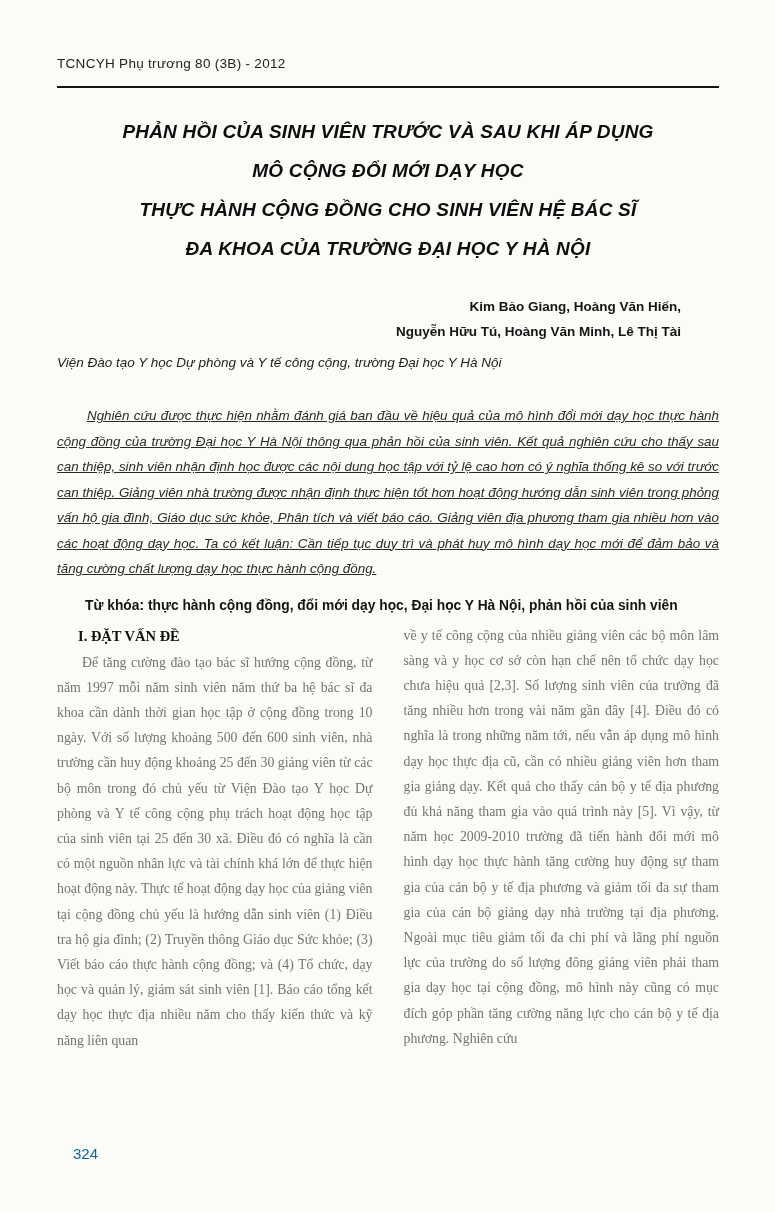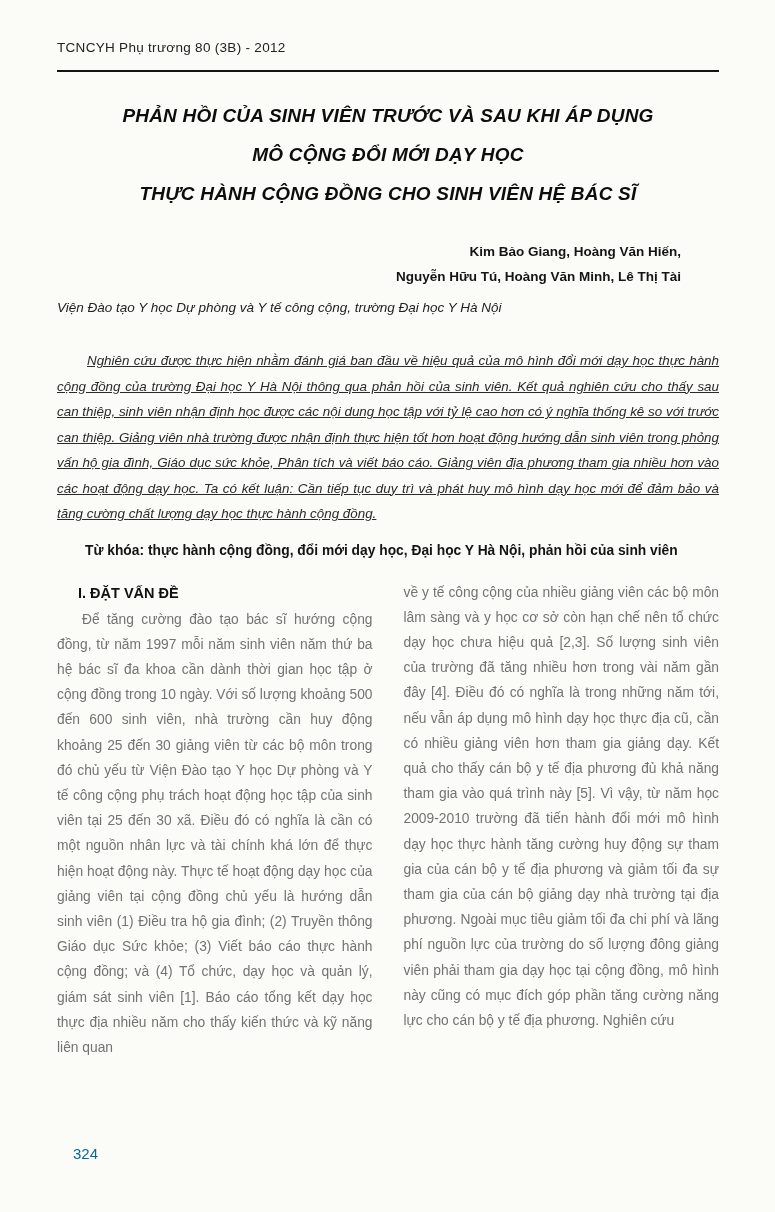--- a/index.html
+++ b/index.html
@@ -8,21 +8,21 @@
     background: #fbfbf8;
     font-family: "Liberation Sans", "DejaVu Sans", sans-serif;
     color: #1d1d1d;
     position: relative;
     overflow: hidden;
   }
   .page {
     position: relative;
     width: 775px;
     height: 1212px;
-    padding: 40px 56px 0 57px;
+    padding: 56px 56px 0 57px;
   }
   .journal-header {
     font-size: 13.5px;
     letter-spacing: 0.3px;
     color: #222;
   }
   .header-rule {
     border: none;
     border-top: 2.5px solid #141414;
     margin-top: 15px;
@@ -68,23 +68,24 @@
   .keywords {
     margin-top: 11px;
     font-size: 13.8px;
     font-weight: bold;
     line-height: 25px;
     text-align: justify;
     text-indent: 28px;
     color: #141414;
   }
   .columns {
-    margin-top: 17px;
+    margin-top: 5px;
     display: flex;
     gap: 31px;
+    font-family: Liberation Serif, serif;
   }
   .col { width: 318.5px; }
   .section-heading {
     font-size: 14.5px;
     font-weight: bold;
     padding-left: 21px;
     line-height: 26px;
     color: #111;
   }
   .body-par {
@@ -109,20 +110,21 @@
 <div class="page">
 
   <div class="journal-header">TCNCYH Phụ trương 80 (3B) - 2012</div>
 
   <hr class="header-rule">
 
   <h1 class="article-title">
     <span class="title-line">PHẢN HỒI CỦA SINH VIÊN TRƯỚC VÀ SAU KHI ÁP DỤNG</span>
     <span class="title-line">MÔ CỘNG ĐỔI MỚI DẠY HỌC</span>
     <span class="title-line">THỰC HÀNH CỘNG ĐỒNG CHO SINH VIÊN HỆ BÁC SĨ</span>
+    <span class="title-line">ĐA KHOA CỦA TRƯỜNG ĐẠI HỌC Y HÀ NỘI</span>
   </h1>
 
   <div class="authors">
     <span class="author-line">Kim Bảo Giang, Hoàng Văn Hiến,</span>
     <span class="author-line">Nguyễn Hữu Tú, Hoàng Văn Minh, Lê Thị Tài</span>
   </div>
 
   <div class="affiliation">Viện Đào tạo Y học Dự phòng và Y tế công cộng, trường Đại học Y Hà Nội</div>
 
   <p class="abstract">Nghiên cứu được thực hiện nhằm đánh giá ban đầu về hiệu quả của mô hình đổi mới dạy học thực hành cộng đồng của trường Đại học Y Hà Nội thông qua phản hồi của sinh viên. Kết quả nghiên cứu cho thấy sau can thiệp, sinh viên nhận định học được các nội dung học tập với tỷ lệ cao hơn có ý nghĩa thống kê so với trước can thiệp. Giảng viên nhà trường được nhận định thực hiện tốt hơn hoạt động hướng dẫn sinh viên trong phỏng vấn hộ gia đình, Giáo dục sức khỏe, Phân tích và viết báo cáo. Giảng viên địa phương tham gia nhiều hơn vào các hoạt động dạy học. Ta có kết luận: Cần tiếp tục duy trì và phát huy mô hình dạy học mới để đảm bảo và tăng cường chất lượng dạy học thực hành cộng đồng.</p>

